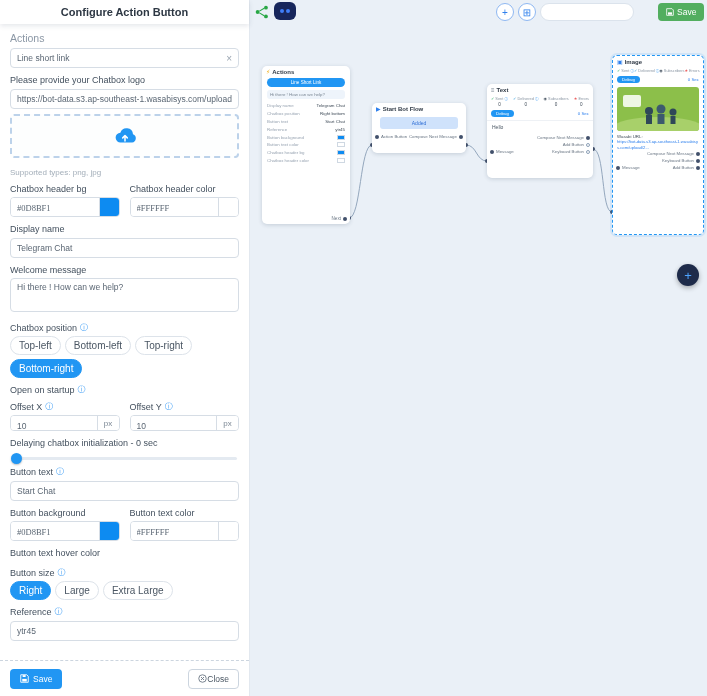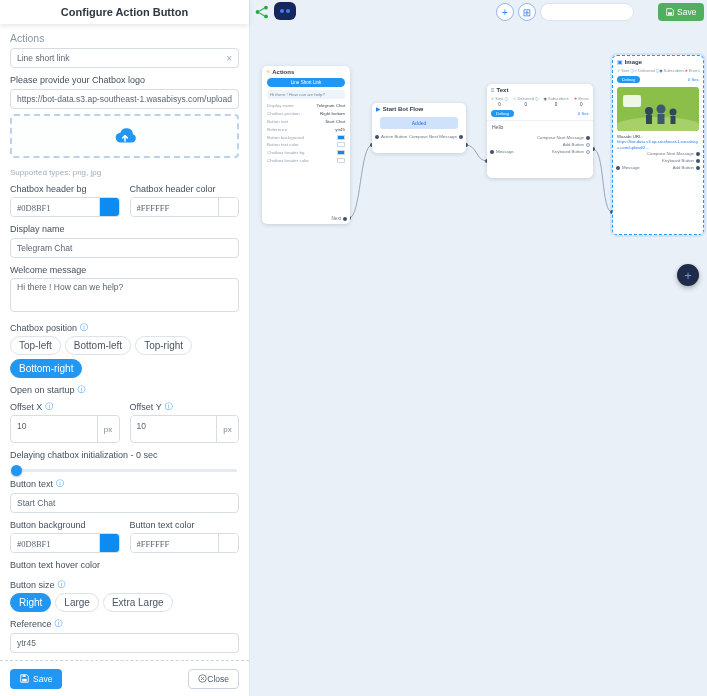--- a/index.html
+++ b/index.html
@@ -51,21 +51,21 @@
   .sw-white { background:#FFFFFF; }
   .sw-navy  { background:#3671A9; }
   .sw-cream { background:#FFFDDD; }
   textarea.inp { height:34px; resize:none; padding-top:3px; line-height:1.3; }
   .pills { display:flex; gap:4px; flex-wrap:wrap; }
   .pill {
     border:1px solid #dde3ea; border-radius:20px; padding:3px 8px; font-size:10px;
     background:#fff; color:#4a5663; cursor:pointer; white-space:nowrap;
   }
   .pill.active { background:#2196F3; border-color:#2196F3; color:#fff; }
-  .igroup { display:flex; border:1px solid #d6dde5; border-radius:4px; overflow:hidden; height:28px; }
+  .igroup { display:flex; border:1px solid #d6dde5; border-radius:4px; overflow:hidden; height:16px; }
   .igroup .inp { border:none; border-radius:0; flex:1; min-width:0; }
   .suffix { flex:0 0 22px; display:flex; align-items:center; justify-content:center;
     font-size:8px; color:#7b8794; background:#fff; border-left:1px solid #d6dde5; }
   .slider-track { position:relative; height:3px; background:#e4eaf1; border-radius:2px; margin:9px 2px 4px 2px; }
   .slider-thumb { position:absolute; left:-1px; top:-4px; width:11px; height:11px; border-radius:50%;
     background:#2196F3; cursor:grab; box-shadow:0 1px 2px rgba(0,0,0,.25); }
   .panel-footer {
     flex:0 0 36px; border-top:1px dashed #ccd5df; display:flex; align-items:center;
     justify-content:space-between; padding:0 10px;
   }

